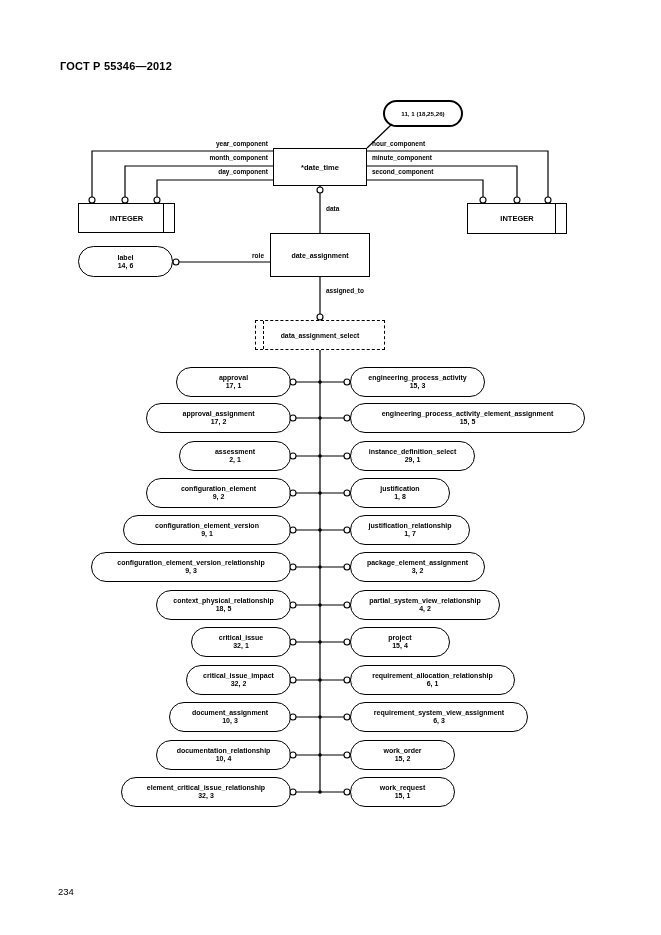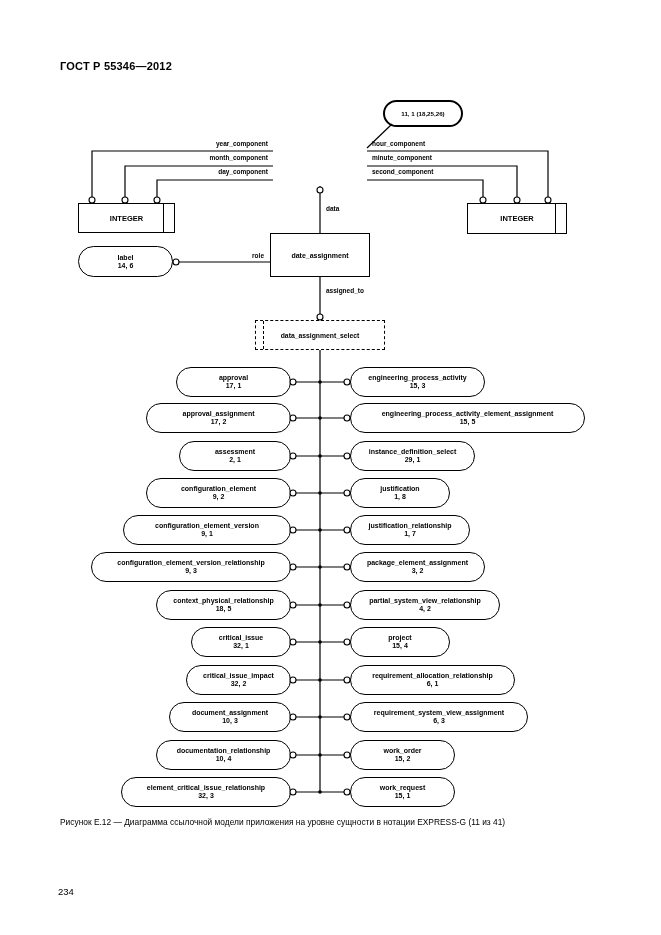--- a/index.html
+++ b/index.html
@@ -43,20 +43,23 @@
 <body>
 
 <div class="page">
 
   <div class="hdr">ГОСТ Р 55346—2012</div>
 
   <div class="pgref">
     <span>11, 1 (18,25,26)</span>
   </div>
 
+  <div class="box" style="left:273px;top:148px;width:94px;height:38px">
+    <span>*date_time</span>
+  </div>
 
   <div class="box" style="left:78px;top:203px;width:97px;height:30px">
     <span>INTEGER</span>
     <i class="typebar"></i>
   </div>
   <div class="box" style="left:467px;top:203px;width:100px;height:31px">
     <span>INTEGER</span>
     <i class="typebar"></i>
   </div>
 
@@ -254,15 +257,14 @@
       <circle class="c" cx="347" cy="717" r="3"></circle>
       <circle class="j" cx="320" cy="717" r="1.8"></circle>
     <circle class="c" cx="293" cy="755" r="3"></circle>
       <circle class="c" cx="347" cy="755" r="3"></circle>
       <circle class="j" cx="320" cy="755" r="1.8"></circle>
     <circle class="c" cx="293" cy="792" r="3"></circle>
       <circle class="c" cx="347" cy="792" r="3"></circle>
       <circle class="j" cx="320" cy="792" r="1.8"></circle>
   </svg>
 
-  <div class="caption">Рисунок Е.12 — Диаграмма ссылочной модели приложения на уровне сущности в нотации EXPRESS-G (11 из 41)</div>
   <div class="pagenum">234</div>
 </div>
 
 </body></html>

